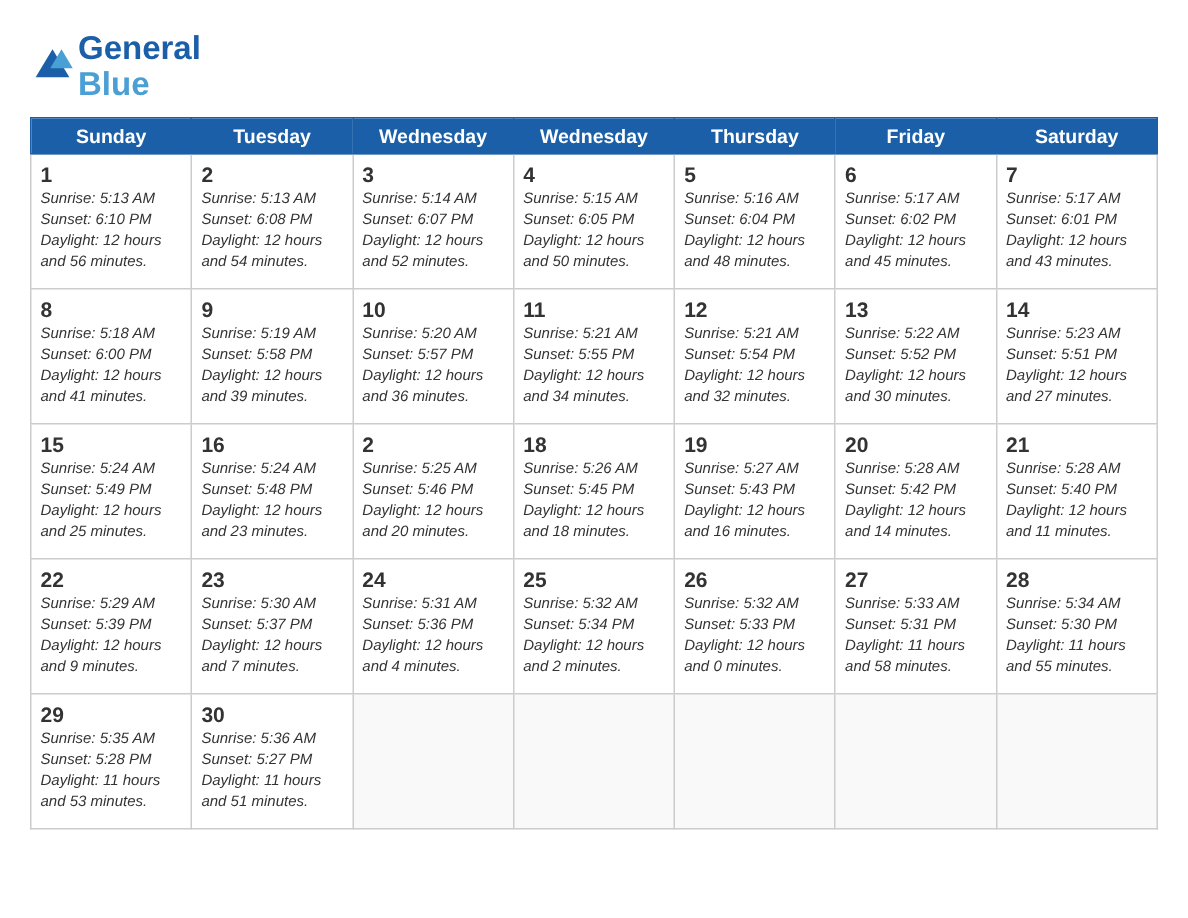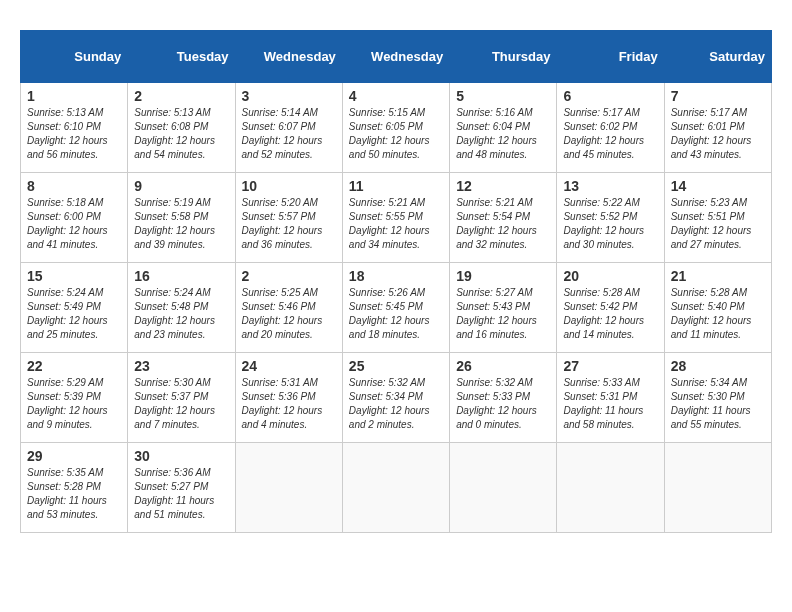--- a/index.html
+++ b/index.html
@@ -46,24 +46,24 @@
       font-size: 16px;
       color: #555;
     }
     table {
       width: 100%;
       border-collapse: collapse;
     }
     th {
       background-color: #1a5fa8;
       color: #fff;
-      padding: 18px 6px;
+      padding: 4px 6px;
       font-size: 13px;
       font-weight: bold;
-      text-align: right;
+      text-align: center;
       border: 1px solid #1a5fa8;
     }
     td {
       vertical-align: top;
       padding: 5px 6px;
       border: 1px solid #ccc;
       font-size: 10.5px;
       color: #333;
       background: #fff;
       width: 14.28%;
@@ -86,20 +86,31 @@
       font-style: italic;
     }
     tr td {
       height: 90px;
     }
   </style>
 </head>
 <body>
 
 <div class="header">
+  <div class="logo">
+    <svg class="logo-icon" viewBox="0 0 40 40">
+      <polygon points="20,5 35,30 5,30" fill="#1a5fa8"></polygon>
+      <polygon points="28,5 38,22 18,22" fill="#4a9fd4"></polygon>
+    </svg>
+    <div>
+      <div class="logo-text">
+        <span>General</span><br><span style="color:#4a9fd4">Blue</span>
+      </div>
+    </div>
+  </div>
 </div>
 
 <table>
   <thead>
     <tr>
       <th>Sunday</th>
       <th>Tuesday</th>
       <th>Wednesday</th>
       <th>Wednesday</th>
       <th>Thursday</th>

